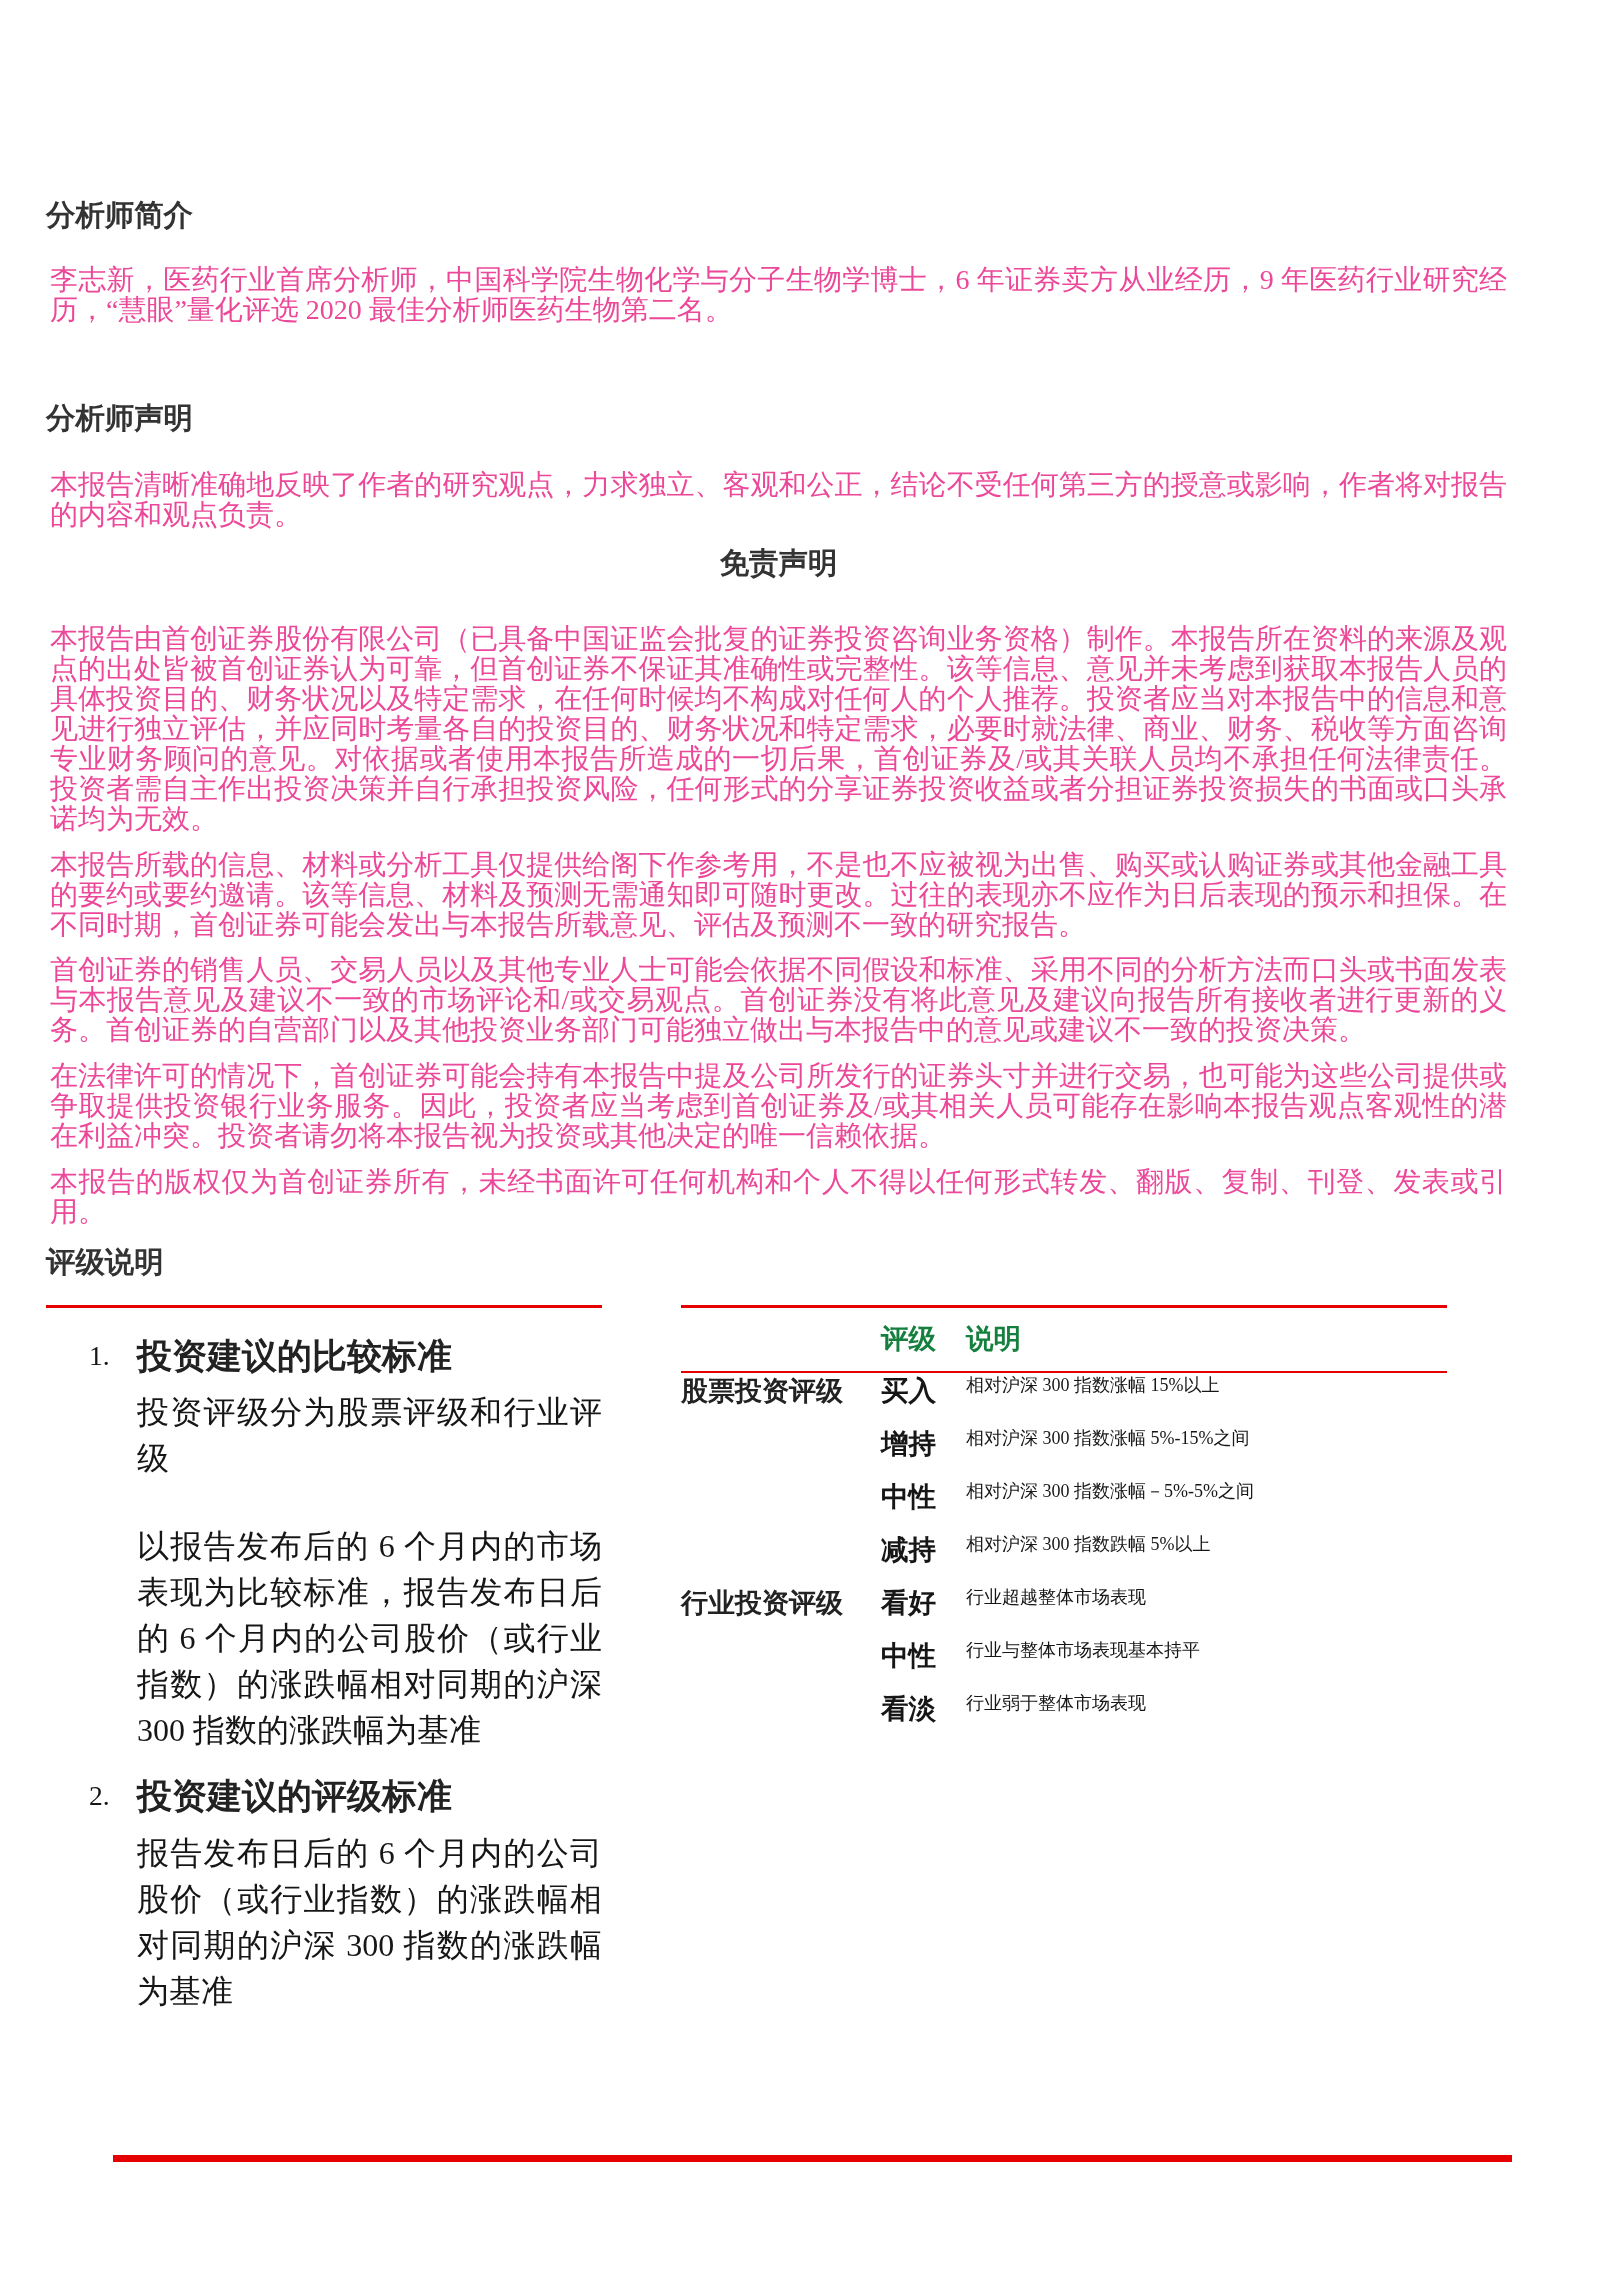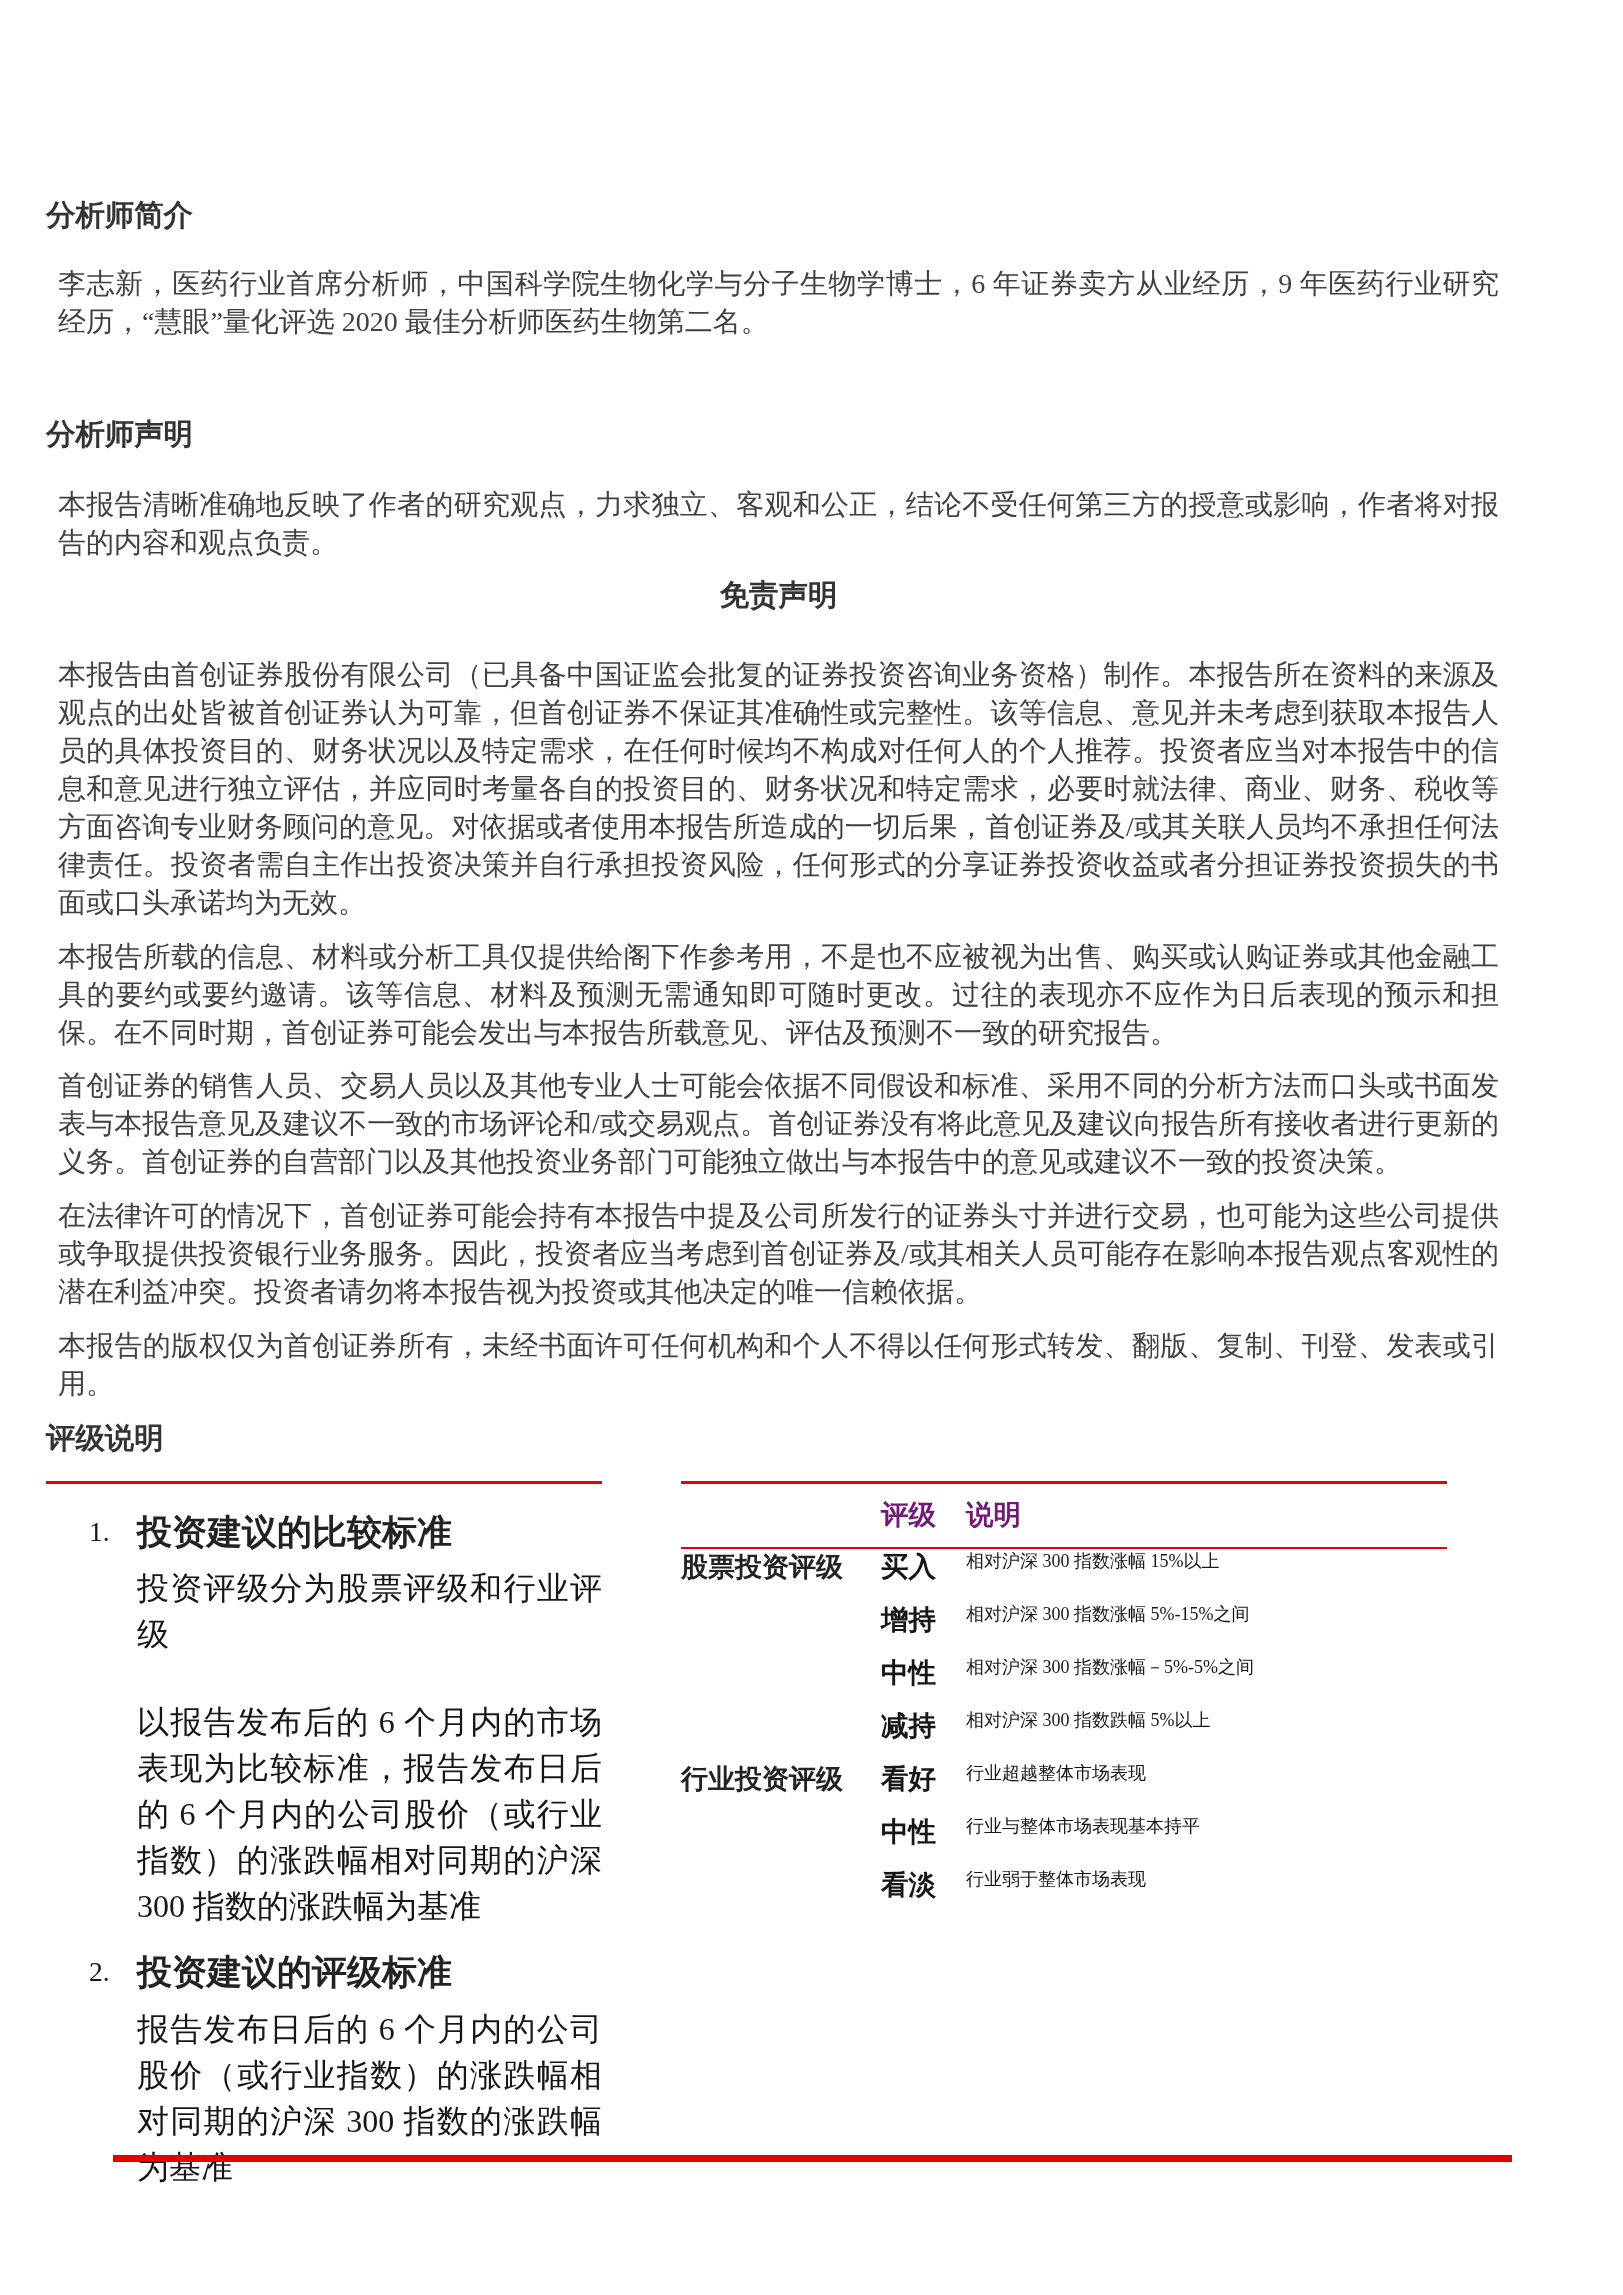--- a/index.html
+++ b/index.html
@@ -26,24 +26,24 @@
     font-family: "Liberation Sans", "DejaVu Sans", sans-serif;
     font-size: 29.4px;
     line-height: 39px;
     font-weight: 700;
     color: #333333;
     margin: 0;
   }
   
   .body-text {
     font-size: 28px;
-    line-height: 38px;
+    line-height: 30px;
     text-align: justify;
-    margin: 12px;
-    color: #404040;
+    margin: 4px;
+    color: #ec4899;
   }
   .sec-intro .sec-heading { margin-bottom: 31px; }
   .sec-statement { margin-top: 73px; }
   .sec-statement .sec-heading { margin-bottom: 33px; }
   .sec-disclaimer { margin-top: 13px; }
   .sec-disclaimer .sec-heading { margin-bottom: 42px; text-align: center; }
   .sec-disclaimer .body-text { margin-bottom: 15.7px; }
   .sec-disclaimer .body-text:last-child { margin-bottom: 0; }
   
   .sec-rating { margin-top: 15.7px; }
@@ -88,21 +88,21 @@
   
   .rt-header {
     display: flex;
     align-items: center;
     height: 63px;
   }
   .rt-header .cell {
     font-family: "Liberation Sans", "DejaVu Sans", sans-serif;
     font-weight: 700;
     font-size: 27.5px;
-    color: #701a75;
+    color: #15803d;
   }
   .rt-rule { height: 2px; background: #e60000; width: 100%; }
   .rt-row {
     display: flex;
     align-items: flex-start;
     min-height: 53px;
   }
   .cell-cat {
     width: 200px;
     flex: none;

